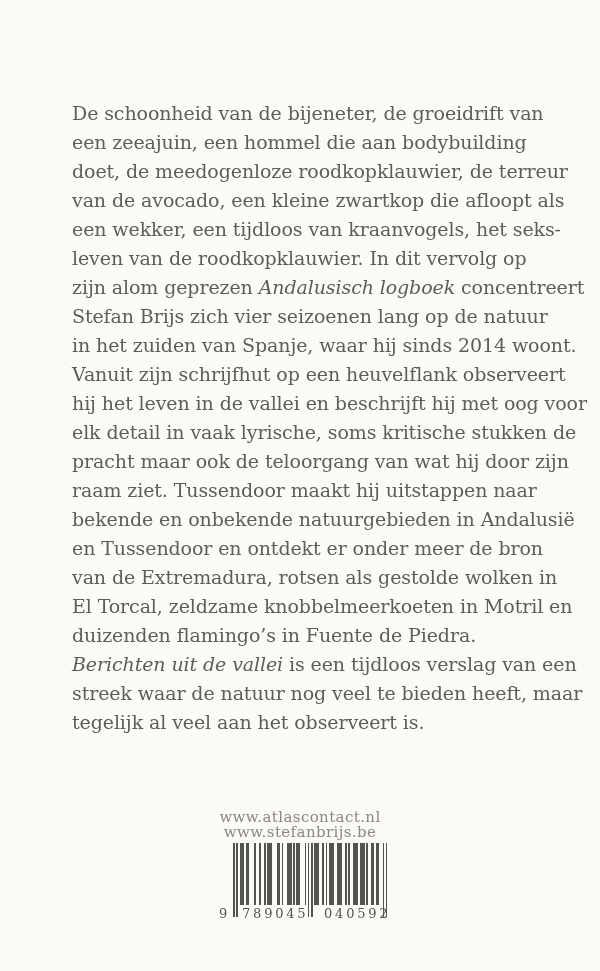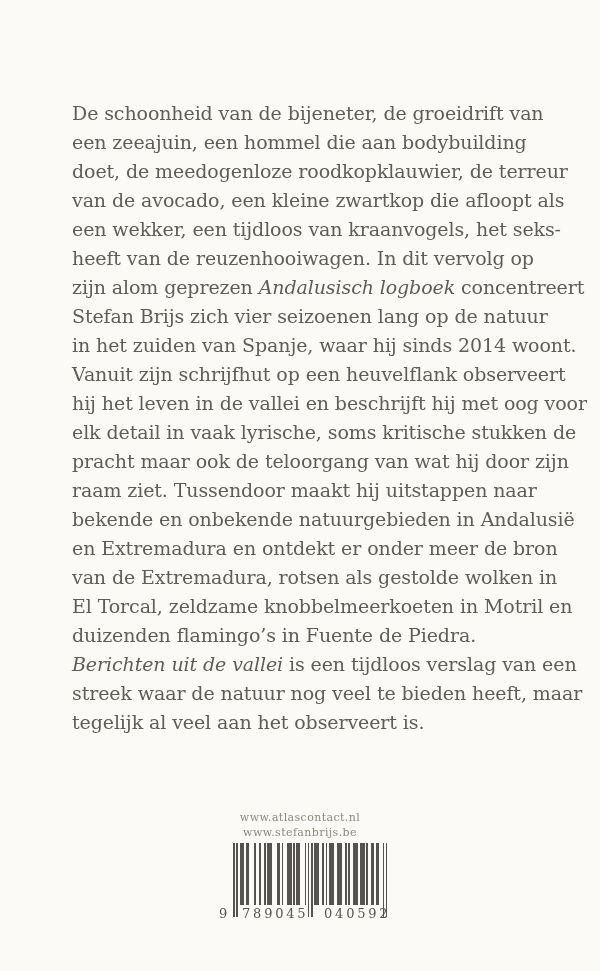--- a/index.html
+++ b/index.html
@@ -28,21 +28,21 @@
     letter-spacing:-0.1px;
     white-space:nowrap;
   }
   .blurb .line{height:29px;}
   .blurb .it{font-style:italic;}
   .websites{
     position:absolute;
     left:0;top:810px;width:600px;
     text-align:center;
     color:var(--footer_text);
-    font-size:11px;
+    font-size:15px;
     line-height:15px;
     letter-spacing:0.4px;
   }
   .barcode{
     position:absolute;
     left:233px;top:843px;
     width:155px;height:88px;
   }
   .bars{
     position:absolute;left:0;top:0;
@@ -66,31 +66,31 @@
 <body>
 
 <div class="page">
 
   <div class="blurb">
       <div class="line"><span>De schoonheid van de bijeneter, de groeidrift van</span></div>
       <div class="line"><span>een zeeajuin, een hommel die aan bodybuilding</span></div>
       <div class="line"><span>doet, de meedogenloze roodkopklauwier, de terreur</span></div>
       <div class="line"><span>van de avocado, een kleine zwartkop die afloopt als</span></div>
       <div class="line"><span>een wekker, een tijdloos van kraanvogels, het seks-</span></div>
-      <div class="line"><span>heeft van de reuzenhooiwagen. In dit vervolg op</span></div>
+      <div class="line"><span>leven van de roodkopklauwier. In dit vervolg op</span></div>
       <div class="line"><span>zijn alom geprezen </span><span class="it">Andalusisch logboek</span><span> concentreert</span></div>
       <div class="line"><span>Stefan Brijs zich vier seizoenen lang op de natuur</span></div>
       <div class="line"><span>in het zuiden van Spanje, waar hij sinds 2014 woont.</span></div>
       <div class="line"><span>Vanuit zijn schrijfhut op een heuvelflank observeert</span></div>
       <div class="line"><span>hij het leven in de vallei en beschrijft hij met oog voor</span></div>
       <div class="line"><span>elk detail in vaak lyrische, soms kritische stukken de</span></div>
       <div class="line"><span>pracht maar ook de teloorgang van wat hij door zijn</span></div>
       <div class="line"><span>raam ziet. Tussendoor maakt hij uitstappen naar</span></div>
       <div class="line"><span>bekende en onbekende natuurgebieden in Andalusië</span></div>
-      <div class="line"><span>en Extremadura en ontdekt er onder meer de bron</span></div>
+      <div class="line"><span>en Tussendoor en ontdekt er onder meer de bron</span></div>
       <div class="line"><span>van de Extremadura, rotsen als gestolde wolken in</span></div>
       <div class="line"><span>El Torcal, zeldzame knobbelmeerkoeten in Motril en</span></div>
       <div class="line"><span>duizenden flamingo’s in Fuente de Piedra.</span></div>
       <div class="line"><span class="it">Berichten uit de vallei</span><span> is een tijdloos verslag van een</span></div>
       <div class="line"><span>streek waar de natuur nog veel te bieden heeft, maar</span></div>
       <div class="line"><span>tegelijk al veel aan het observeert is.</span></div>
     </div>
 
   <div class="websites">
     <div>www.atlascontact.nl</div>

